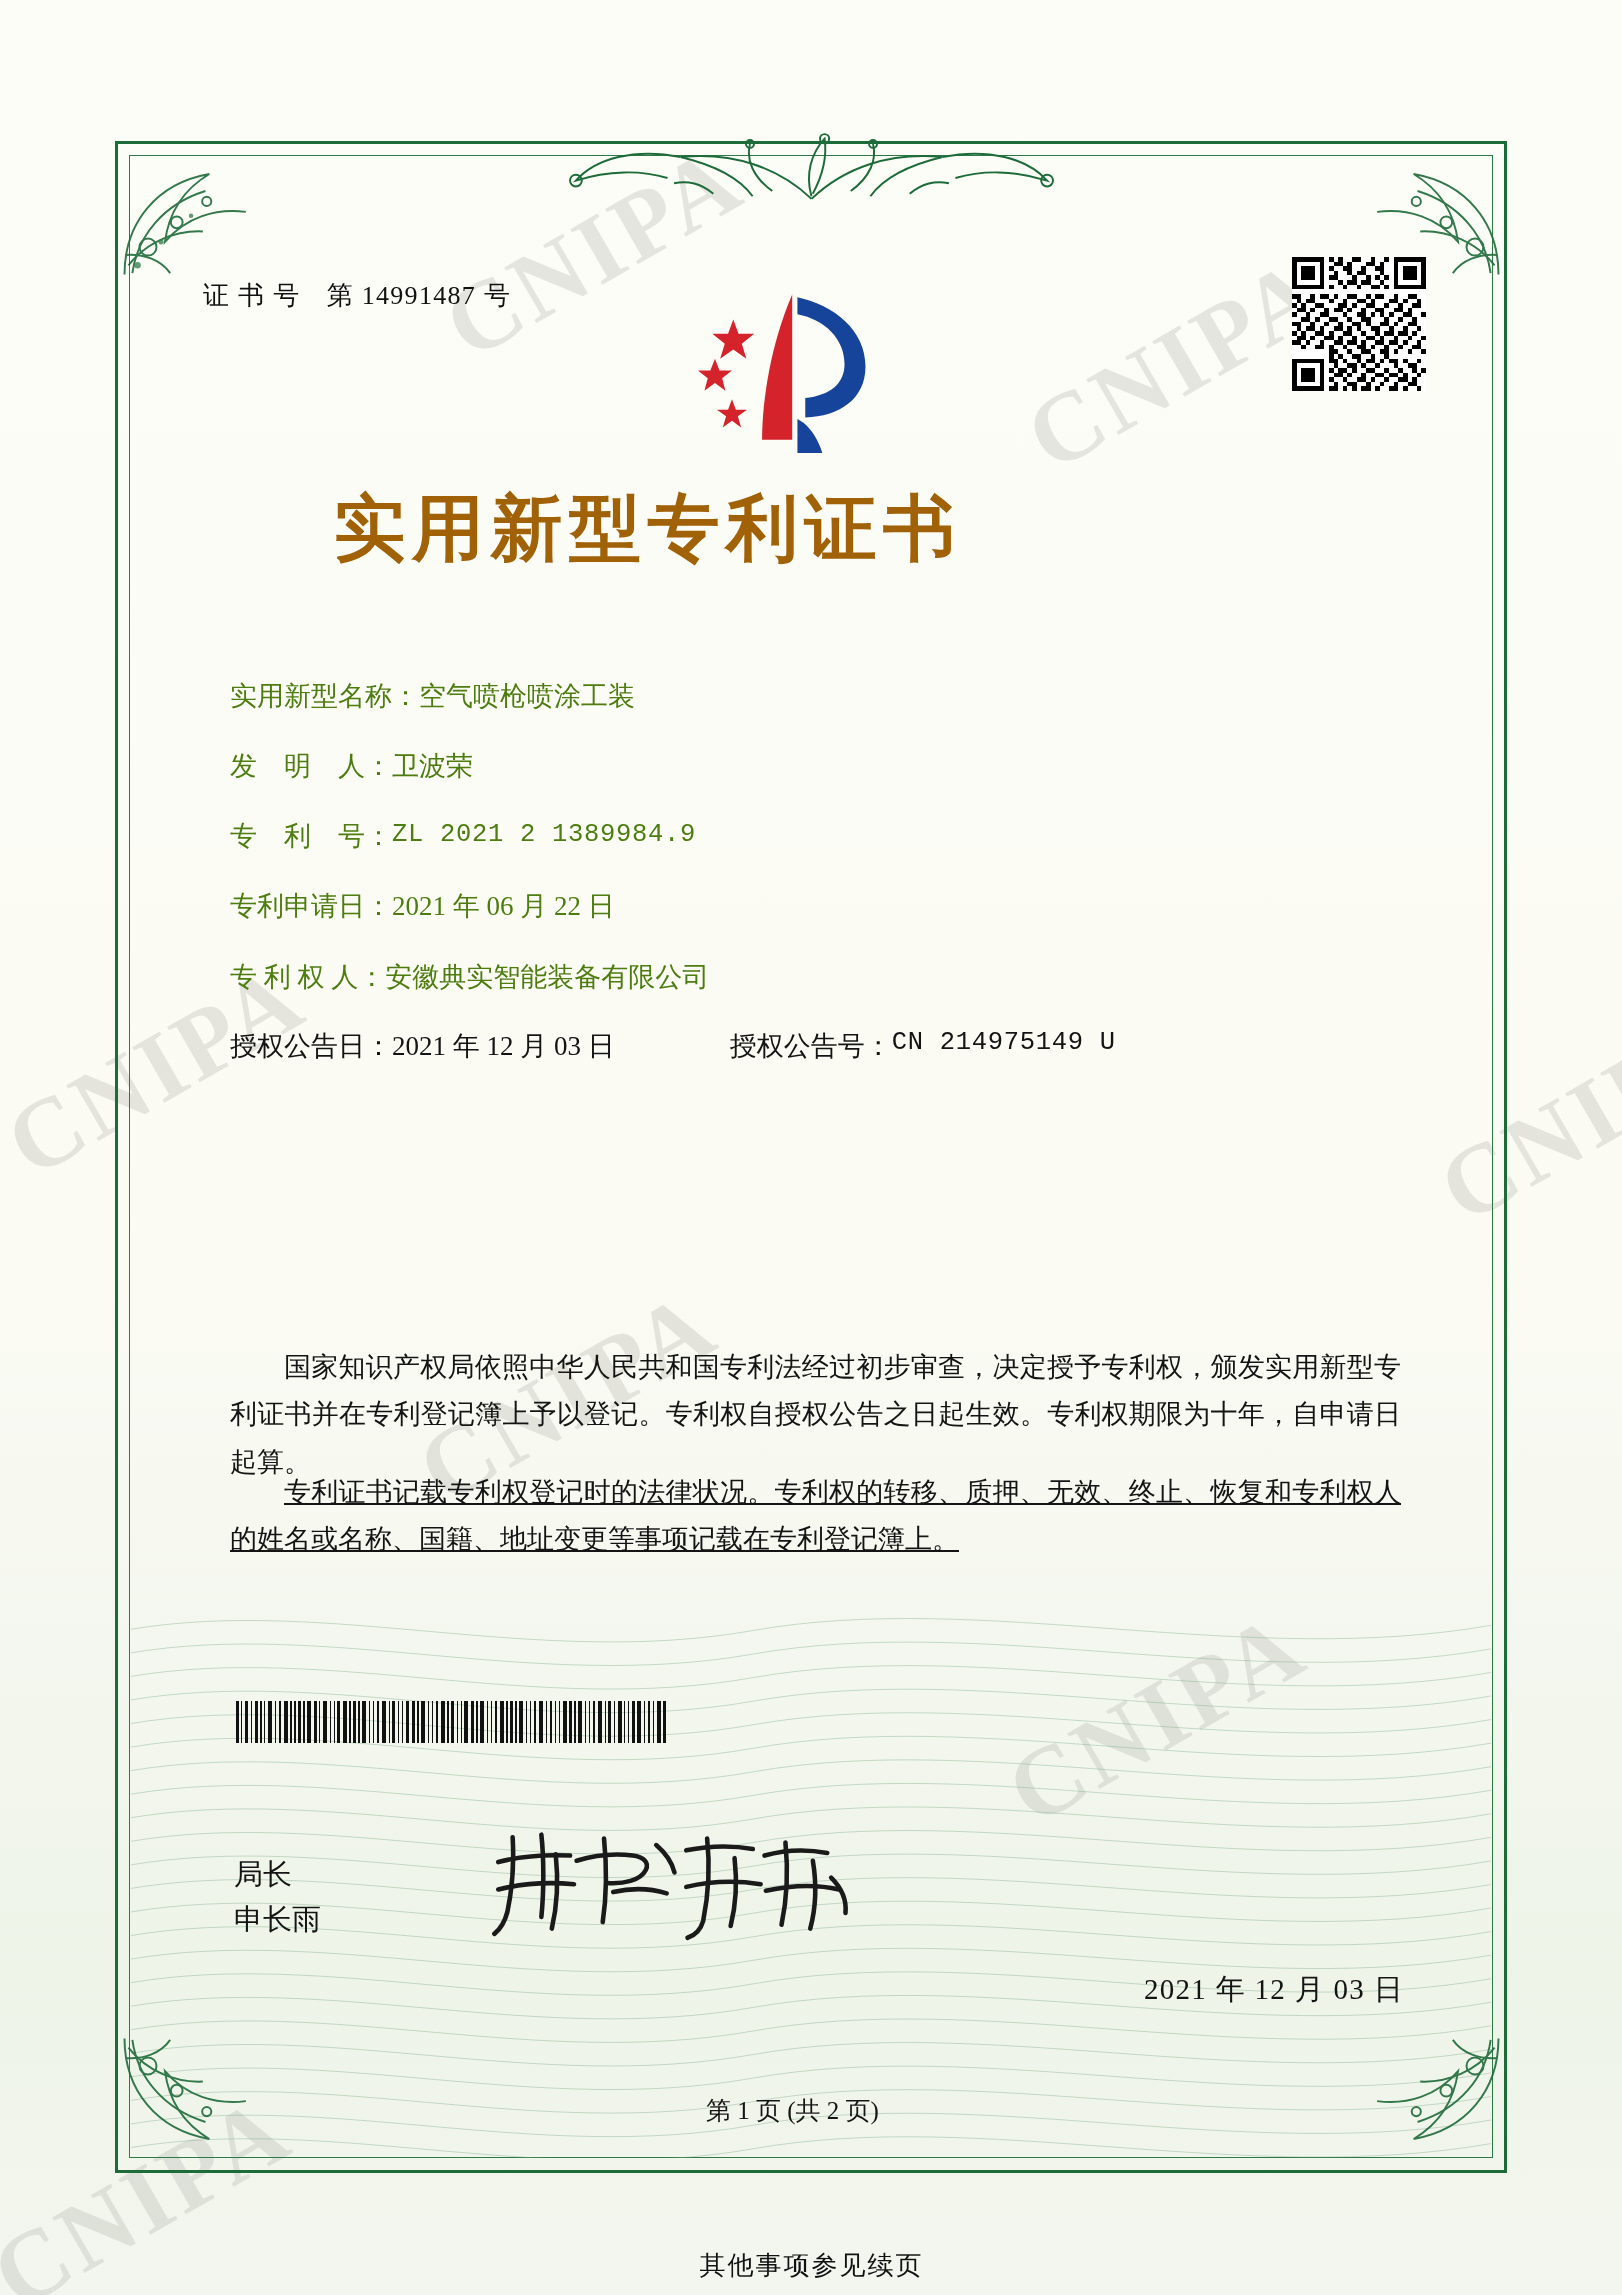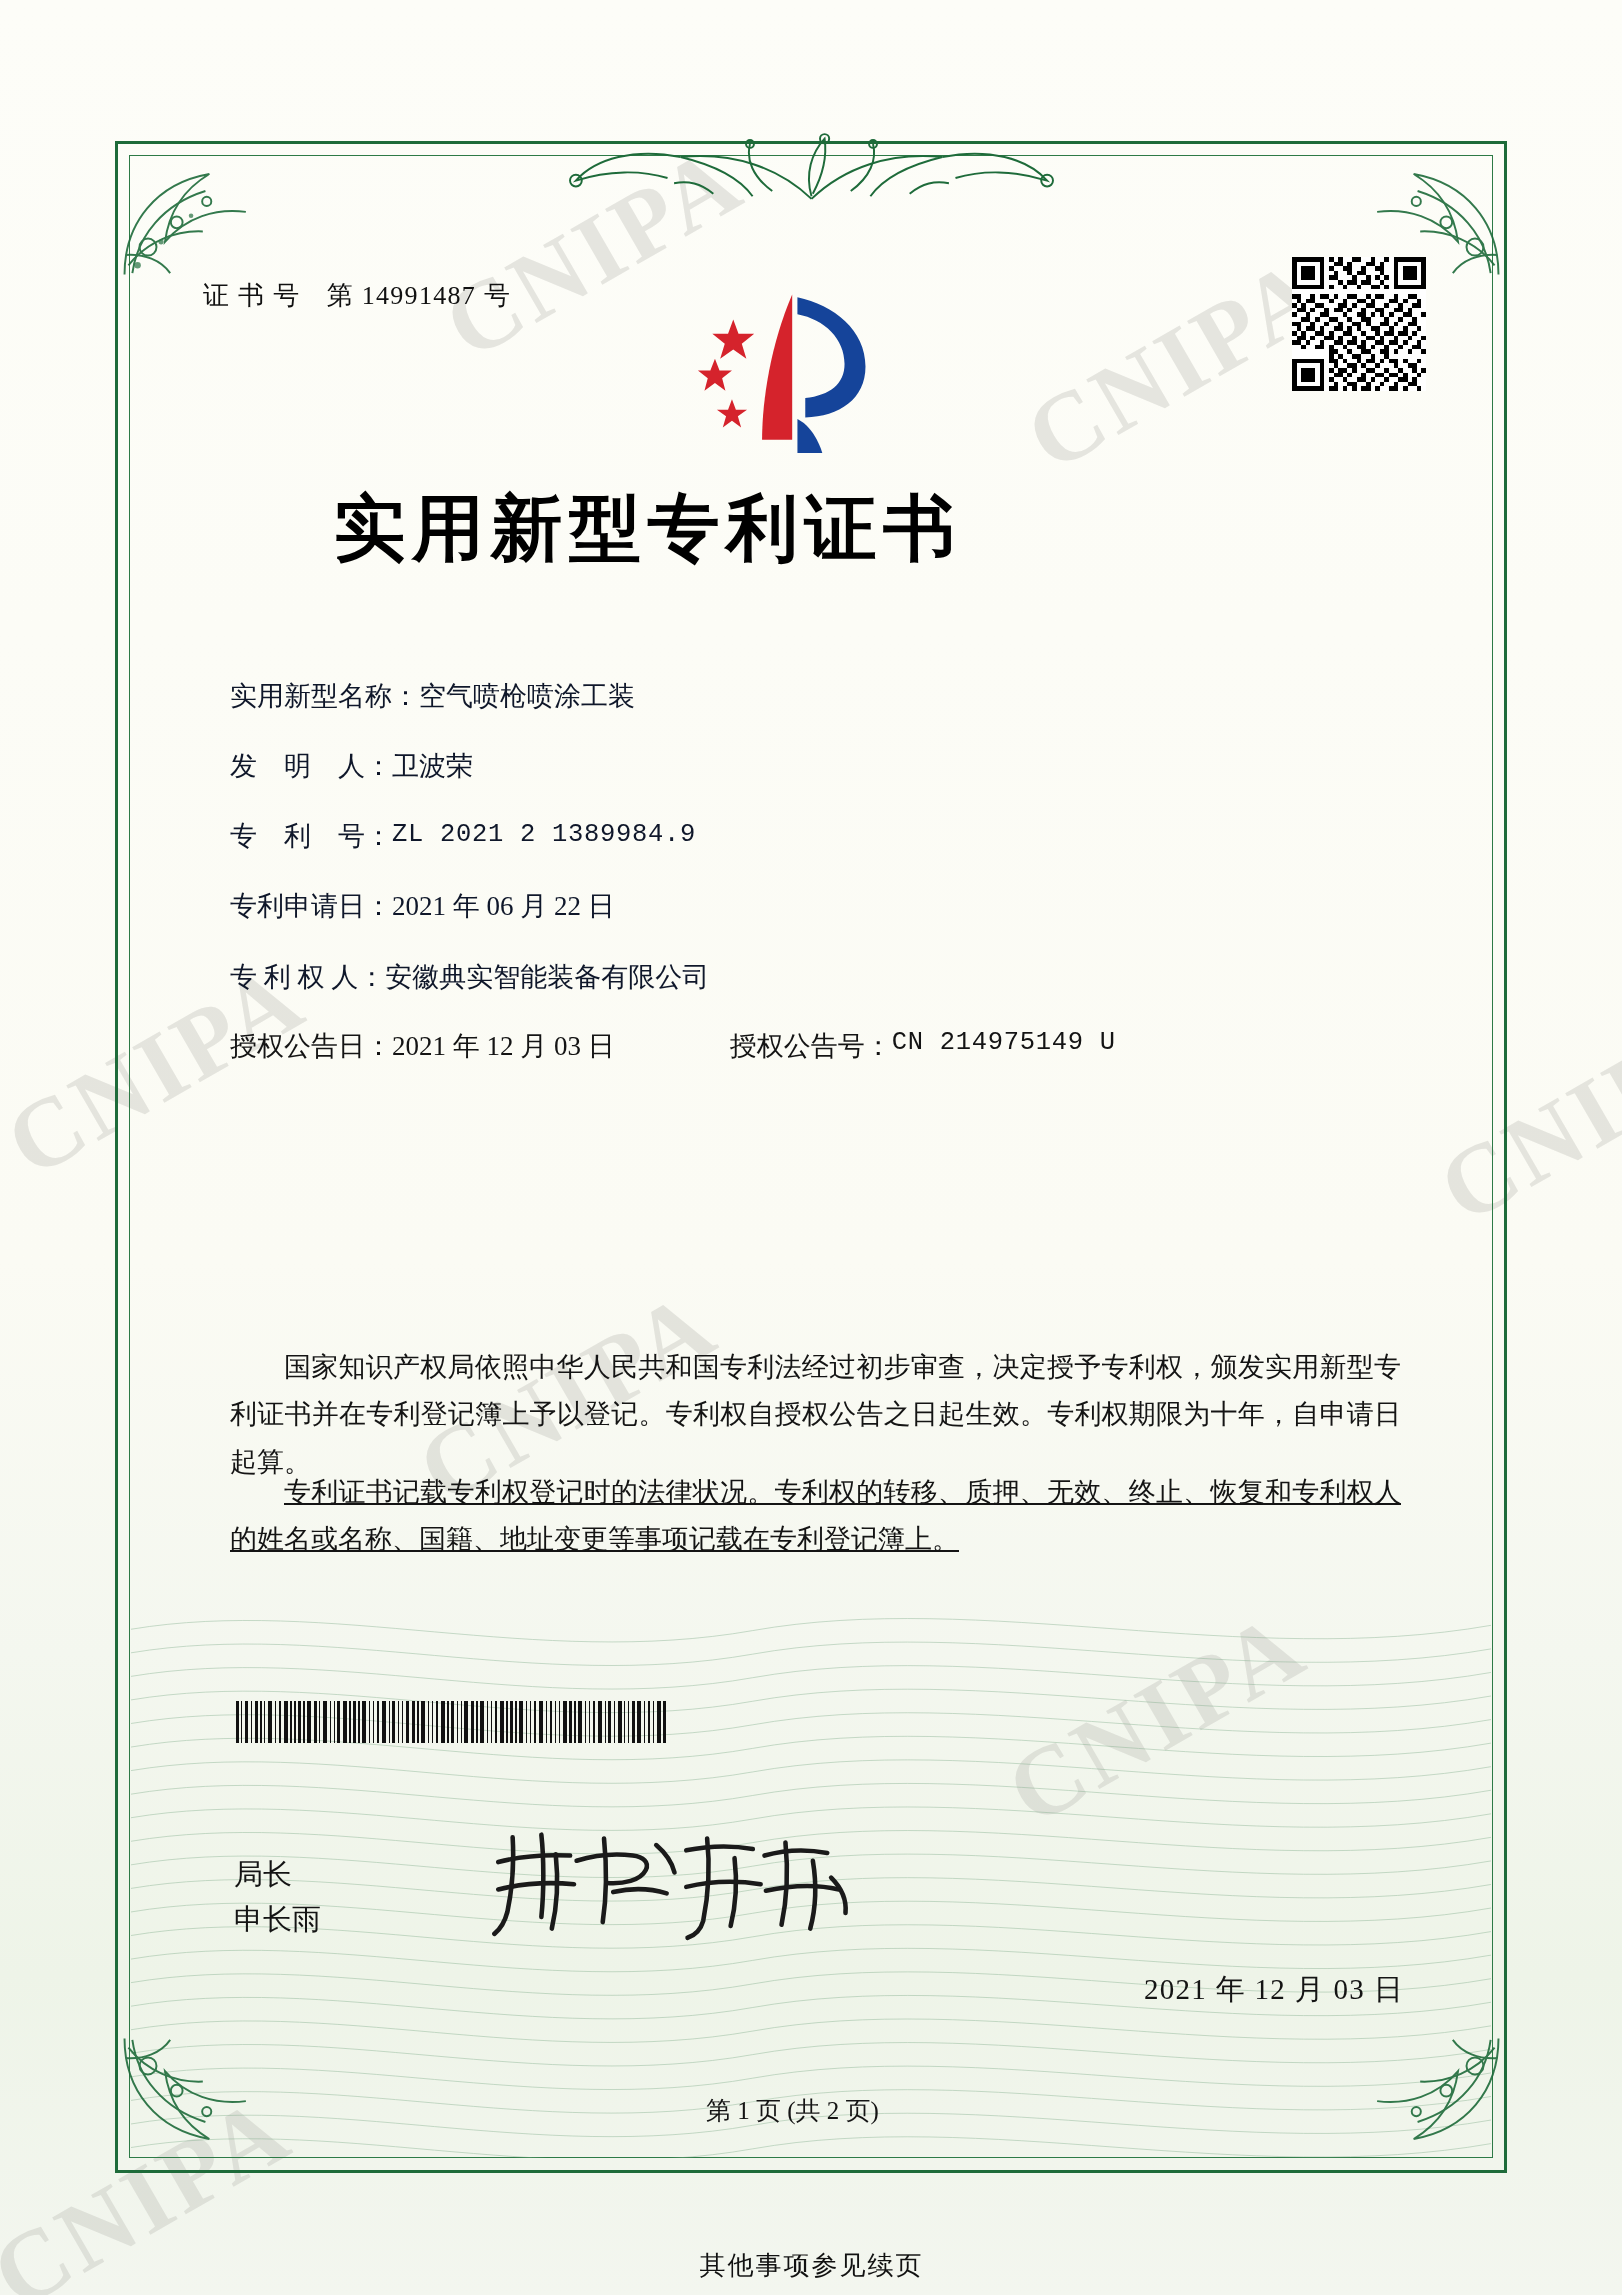--- a/index.html
+++ b/index.html
@@ -128,38 +128,38 @@
 
   .title {
     position: absolute;
     left: 0;
     top: 481px;
     width: 1295px;
     text-align: center;
     font-size: 72px;
     font-weight: 700;
     letter-spacing: 6.5px;
-    color: #000000;
+    color: #a16207;
     font-family: "Liberation Serif", serif;
   }
 
   
   .fields {
     position: absolute;
     left: 230px;
     top: 677px;
     width: 1178px;
   }
   .field-row {
     display: flex;
     align-items: flex-start;
     margin-bottom: 31px;
     font-size: 27px;
     line-height: 1.45;
-    color: #0f172a;
+    color: #4d7c0f;
   }
   .field-label {
     flex: 0 0 auto;
     white-space: pre;
     font-family: "Liberation Serif", serif;
   }
   .field-value {
     flex: 1 1 auto;
     font-family: "Liberation Serif", serif;
     word-break: break-word;

